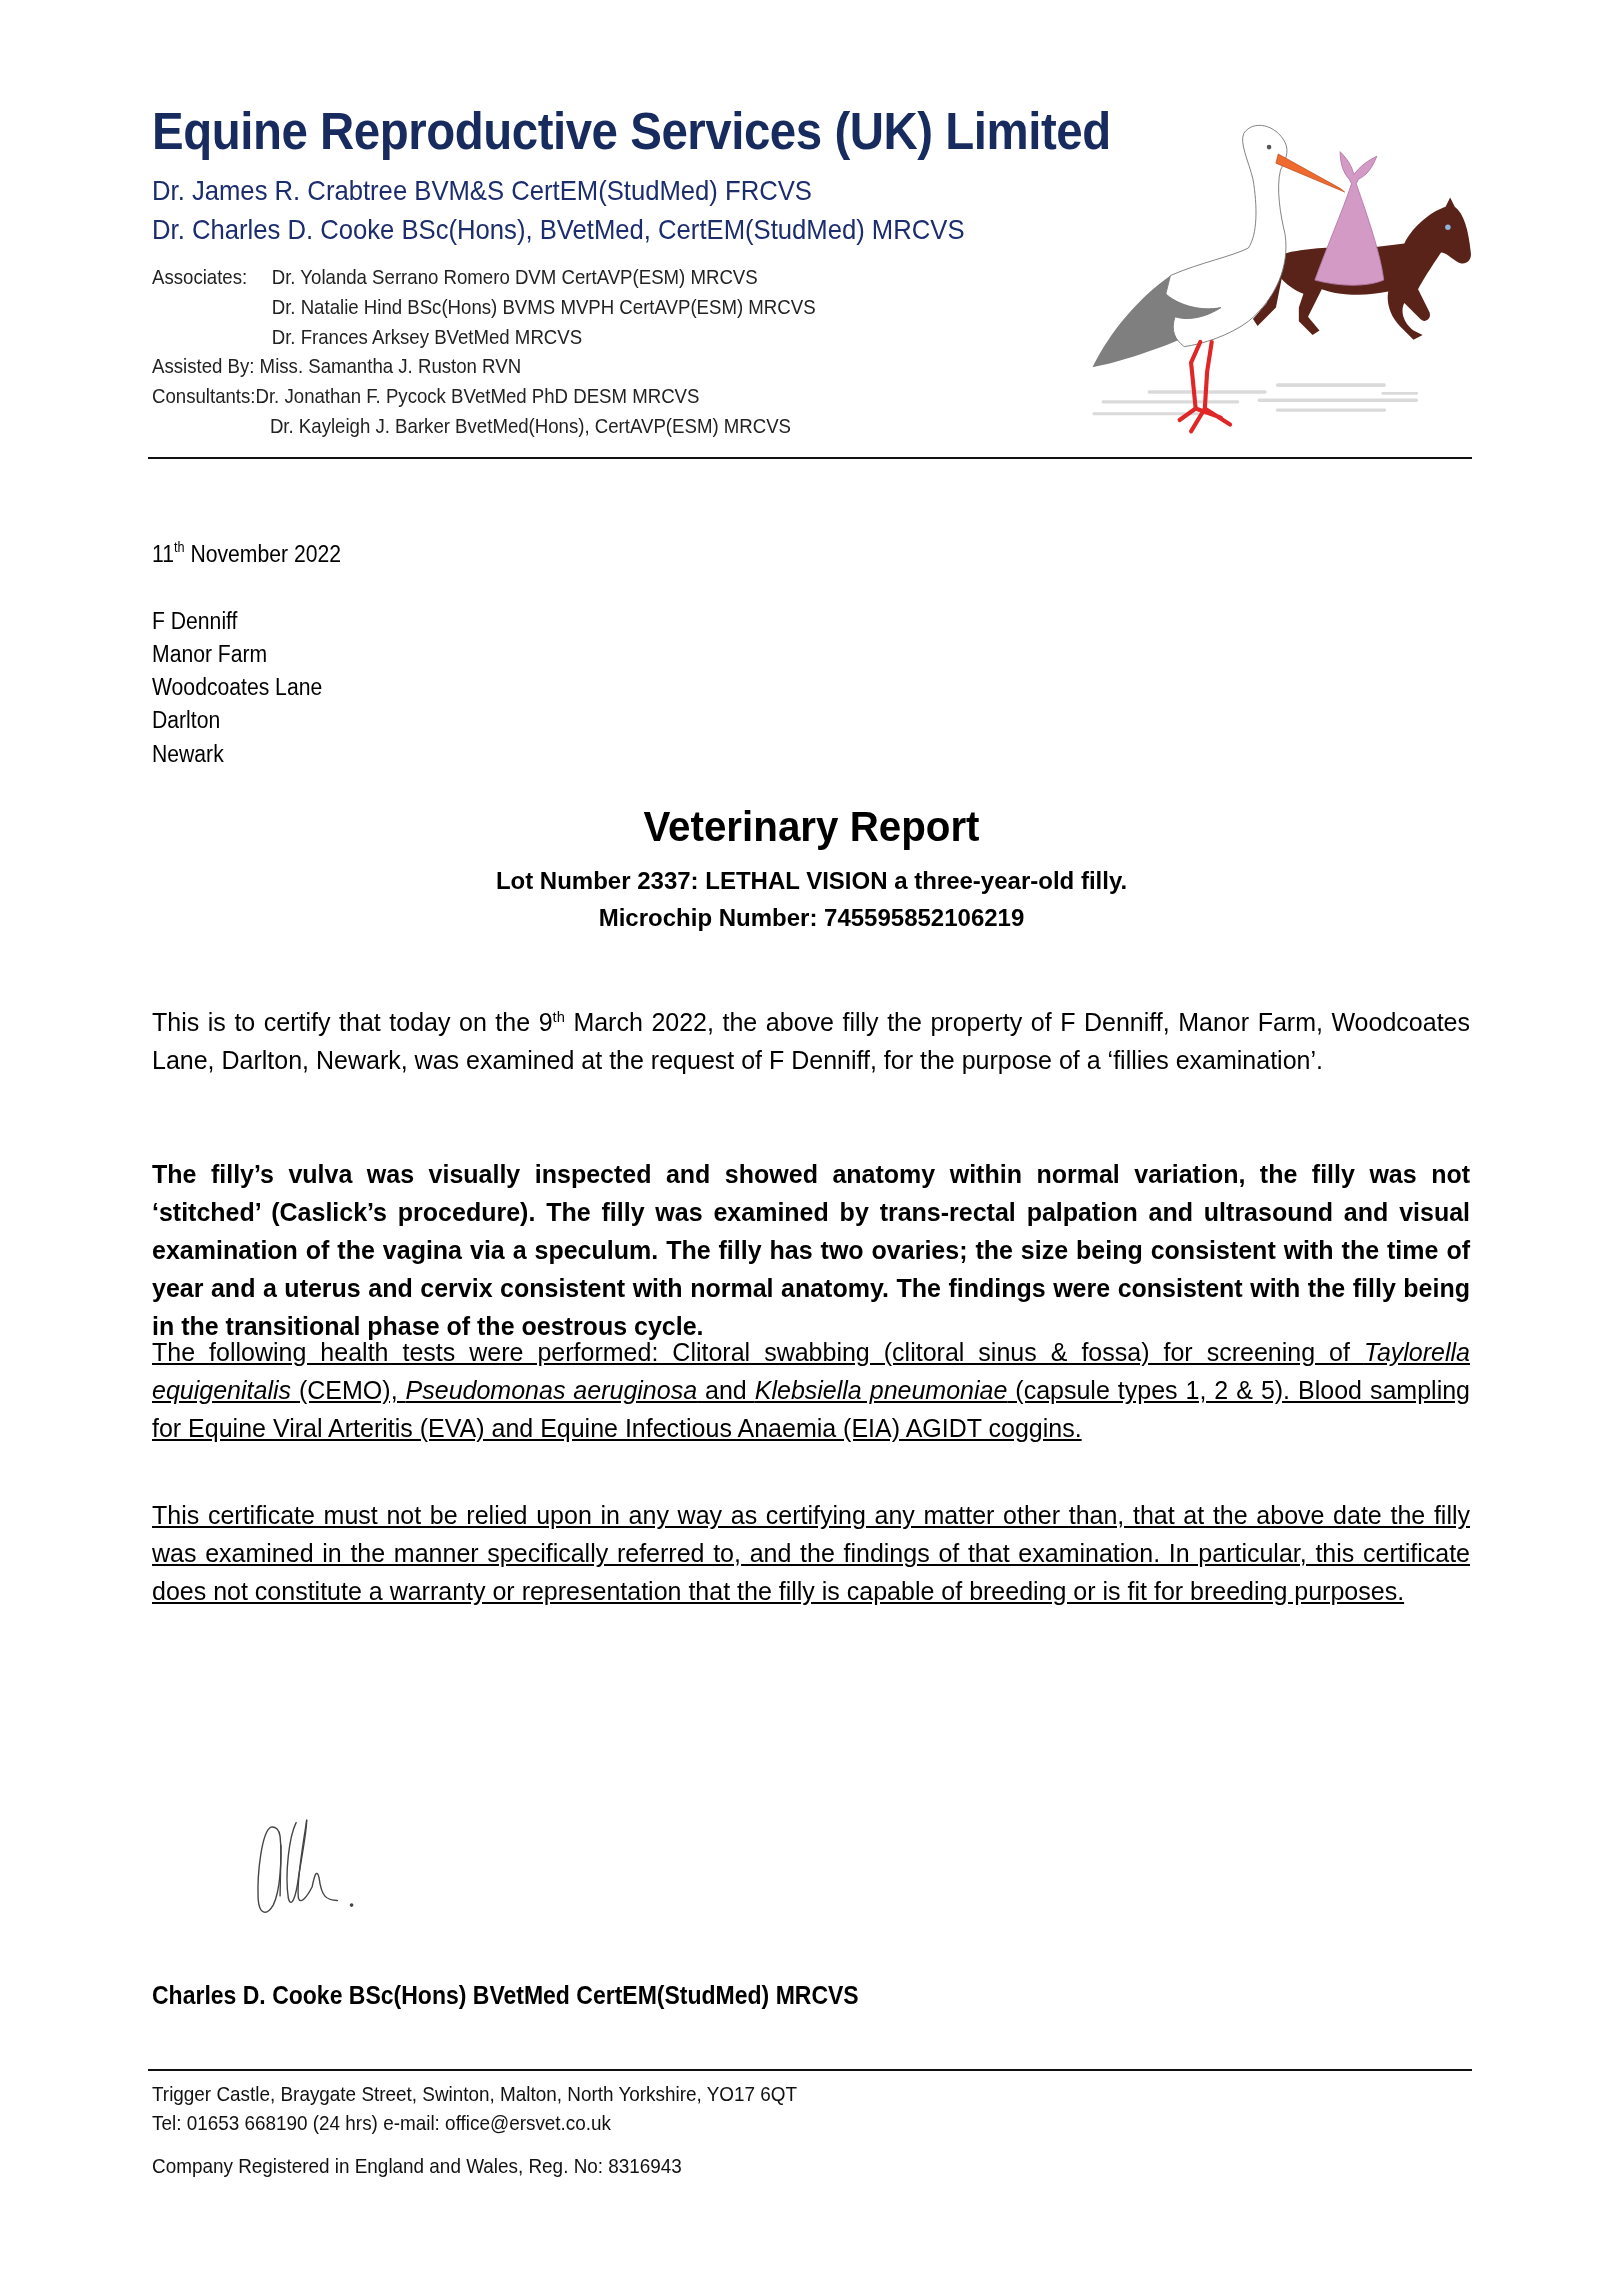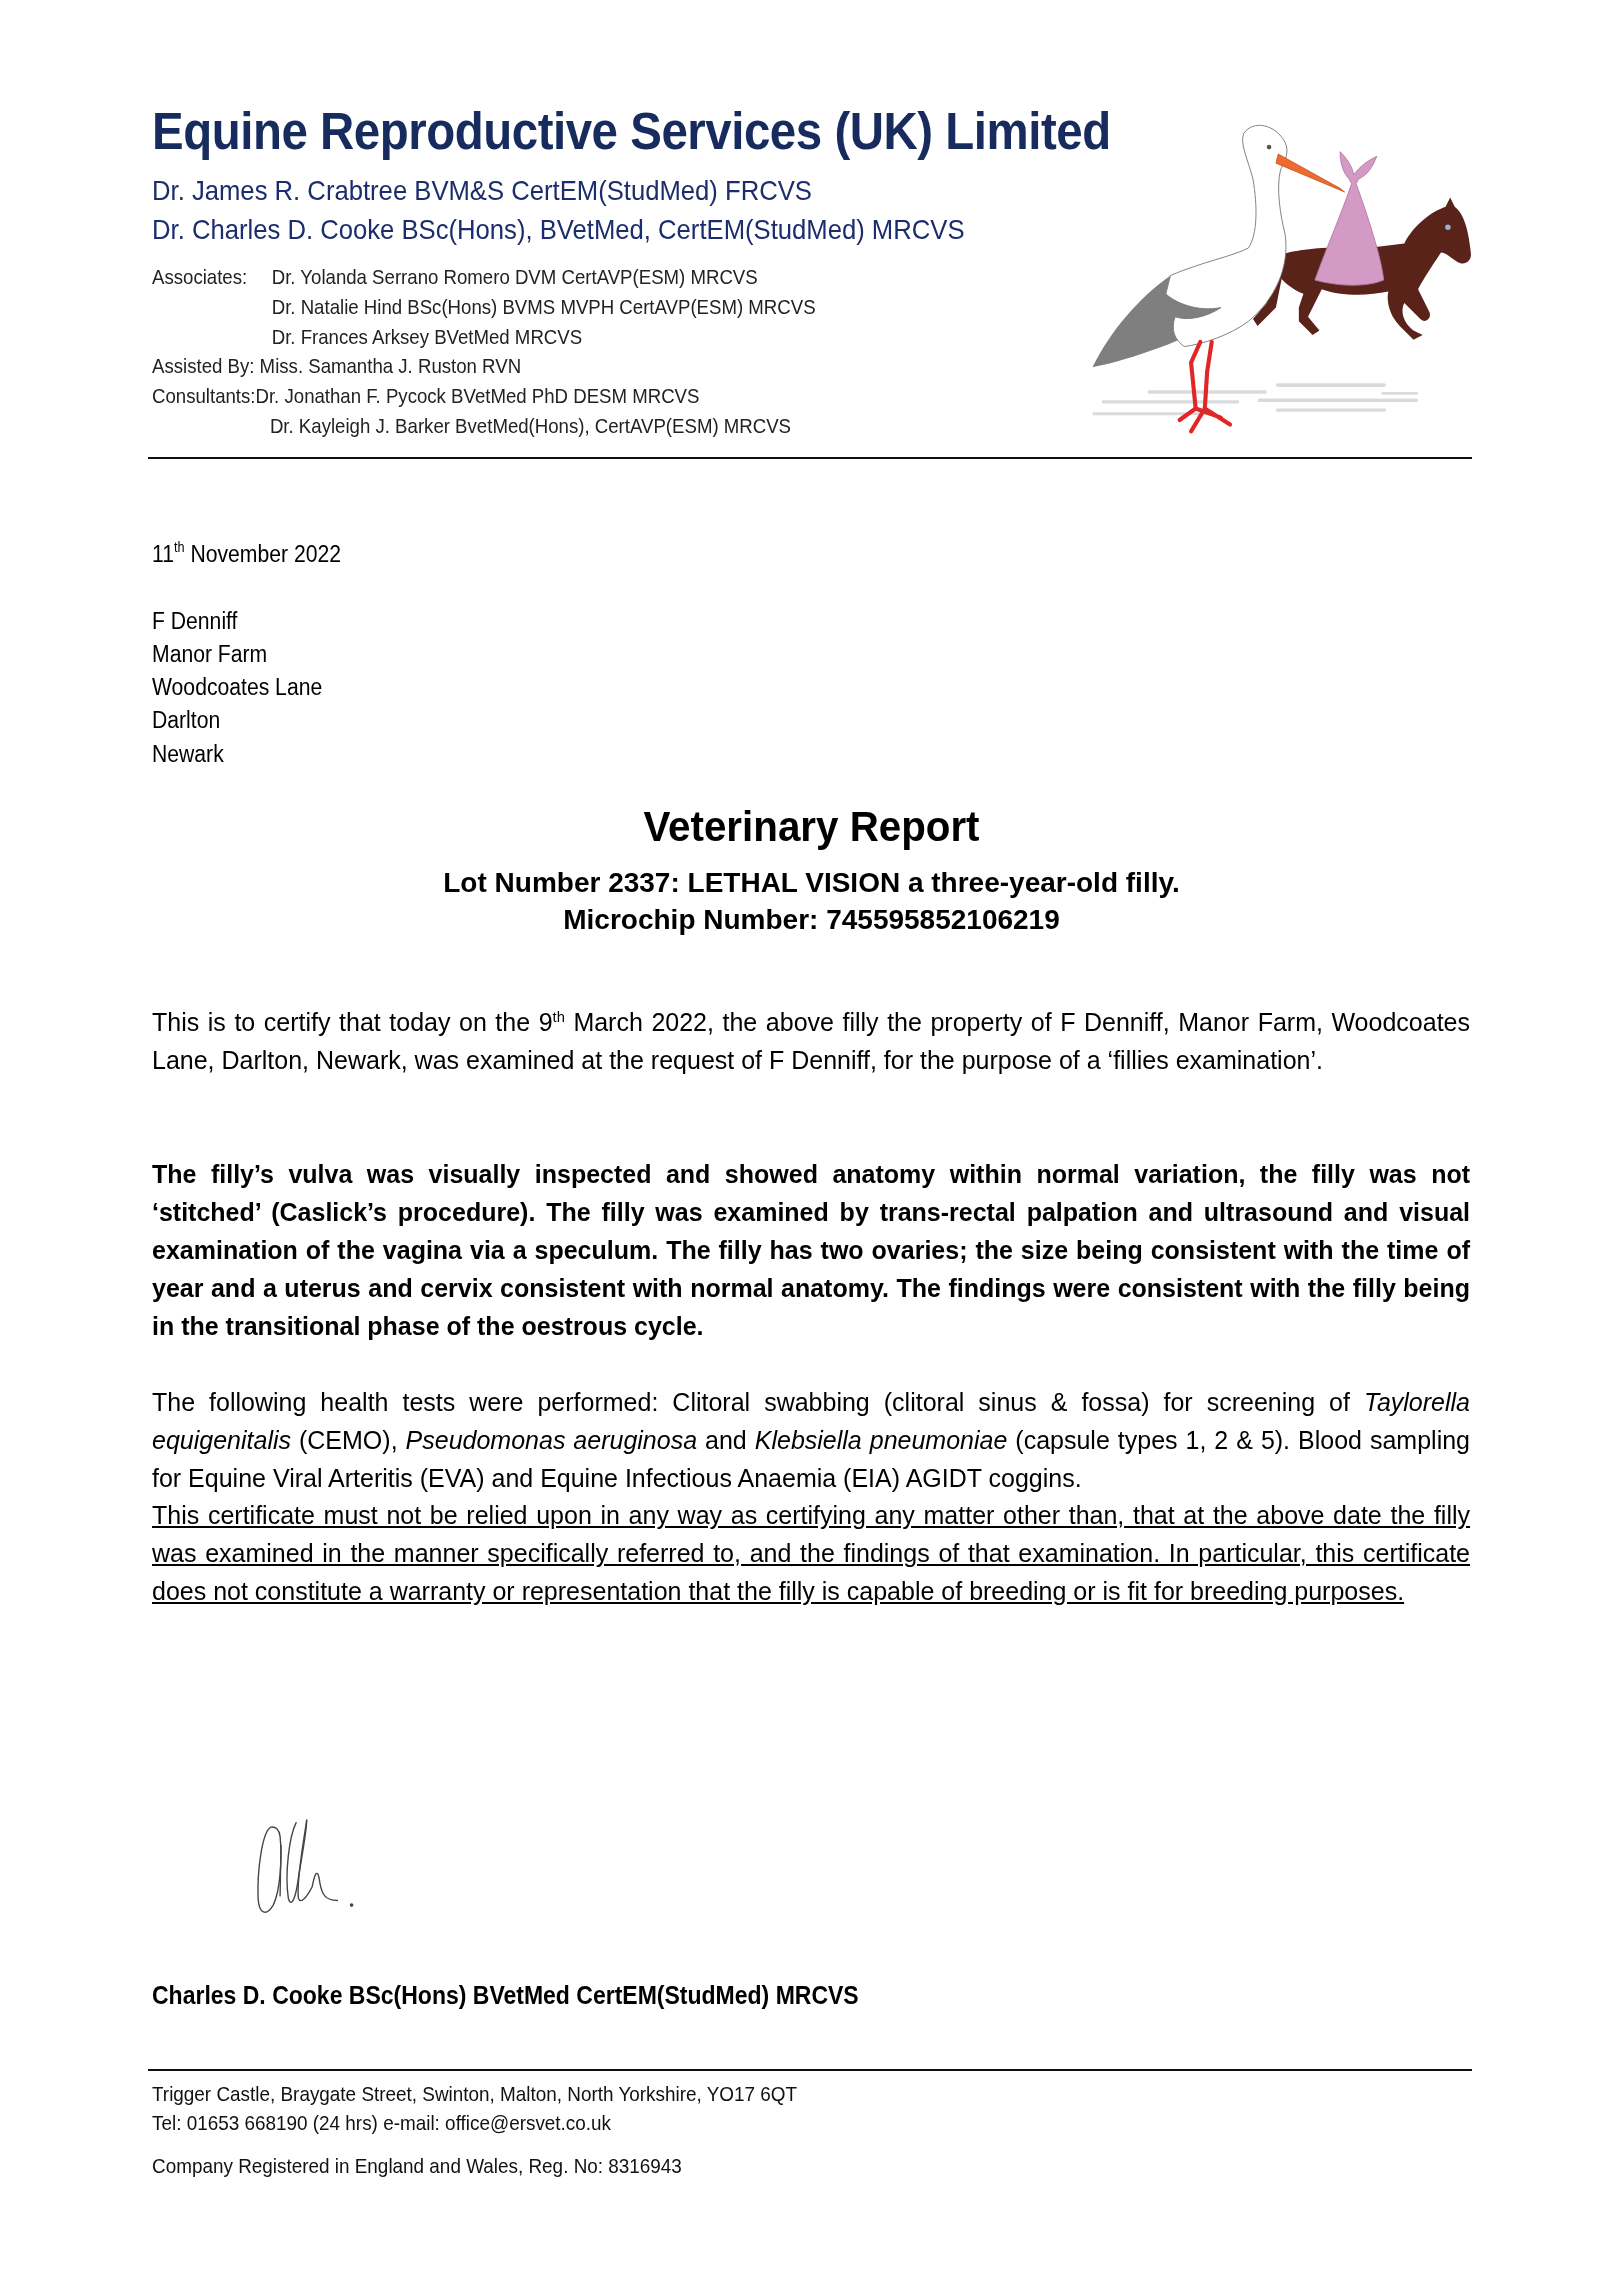--- a/index.html
+++ b/index.html
@@ -24,30 +24,30 @@
     
     #logo { left: 1083px; top: 115px; width: 395px; height: 321px; }
 
     
     #date-line { left: 152px; top: 541px; font-size: 23px; white-space: nowrap; transform: scaleX(0.92); transform-origin: left top; }
     #date-line sup { font-size: 13.8px; vertical-align: 10px; line-height: 0; }
     .addr { left: 152px; font-size: 23px; white-space: nowrap; transform: scaleX(0.92); transform-origin: left top; }
 
     
     #report-title { left: 0; width: 1623px; top: 803px; text-align: center; font-size: 42px; font-weight: bold; transform: scaleX(0.96); }
-    .sub-title { left: 0; width: 1623px; text-align: center; font-size: 28px; font-weight: bold; }
+    .sub-title { left: 0; width: 1623px; text-align: center; font-size: 24px; font-weight: bold; }
     #lot-line { top: 867px; }
     #chip-line { top: 904px; }
 
     
     .para { left: 152px; width: 1318px; font-size: 25px; line-height: 38px; text-align: justify; }
     .para sup { font-size: 14.7px; vertical-align: 9.2px; line-height: 0; }
     #para-0 { top: 1003px; }
     #para-1 { top: 1155px; font-weight: bold; }
-    #para-2 { top: 1383px; }
+    #para-2 { top: 1333px; text-decoration: underline; }
     #para-3 { top: 1496px; text-decoration: underline; }
 
     
     #signature { left: 248px; top: 1818px; width: 220px; height: 110px; }
     #signatory { left: 152px; top: 1981px; font-size: 25px; font-weight: bold; white-space: nowrap; transform: scaleX(0.92); transform-origin: left top; }
 
     
     .foot { left: 152px; font-size: 21px; white-space: nowrap; transform: scaleX(0.90); transform-origin: left top; color: #111; }
     #foot-address { top: 2082px; }
     #foot-contact { top: 2111px; }

